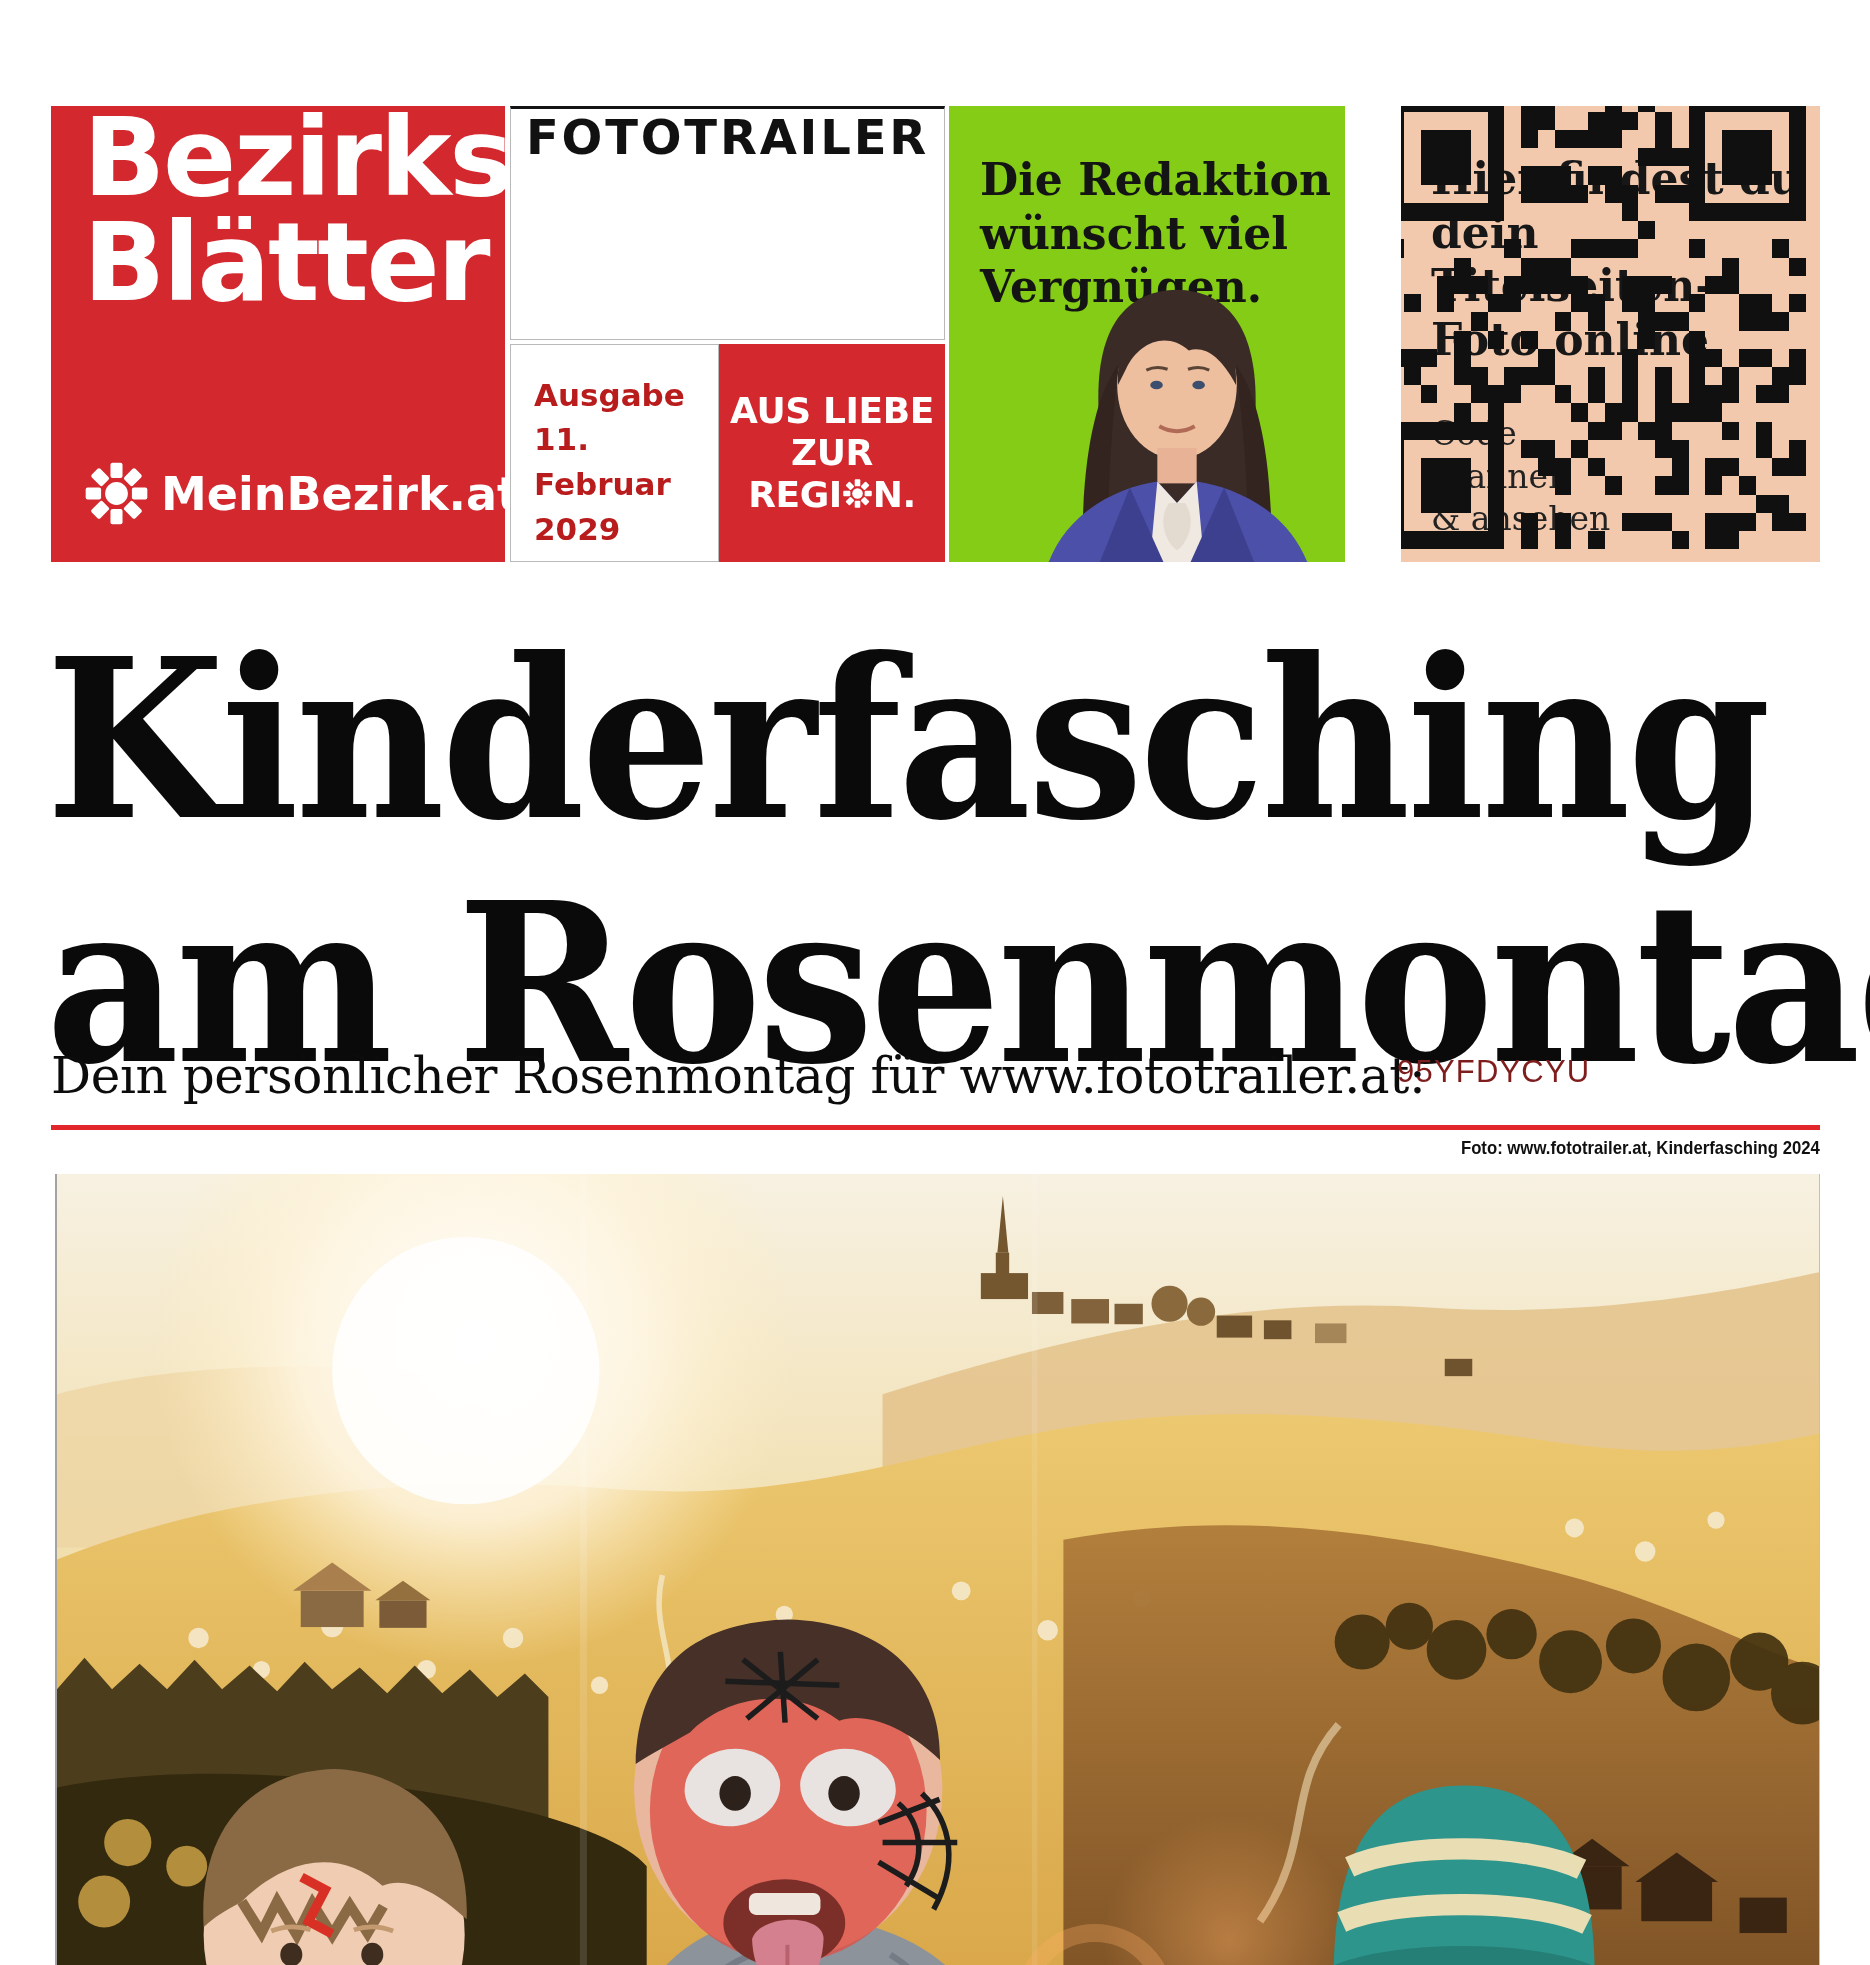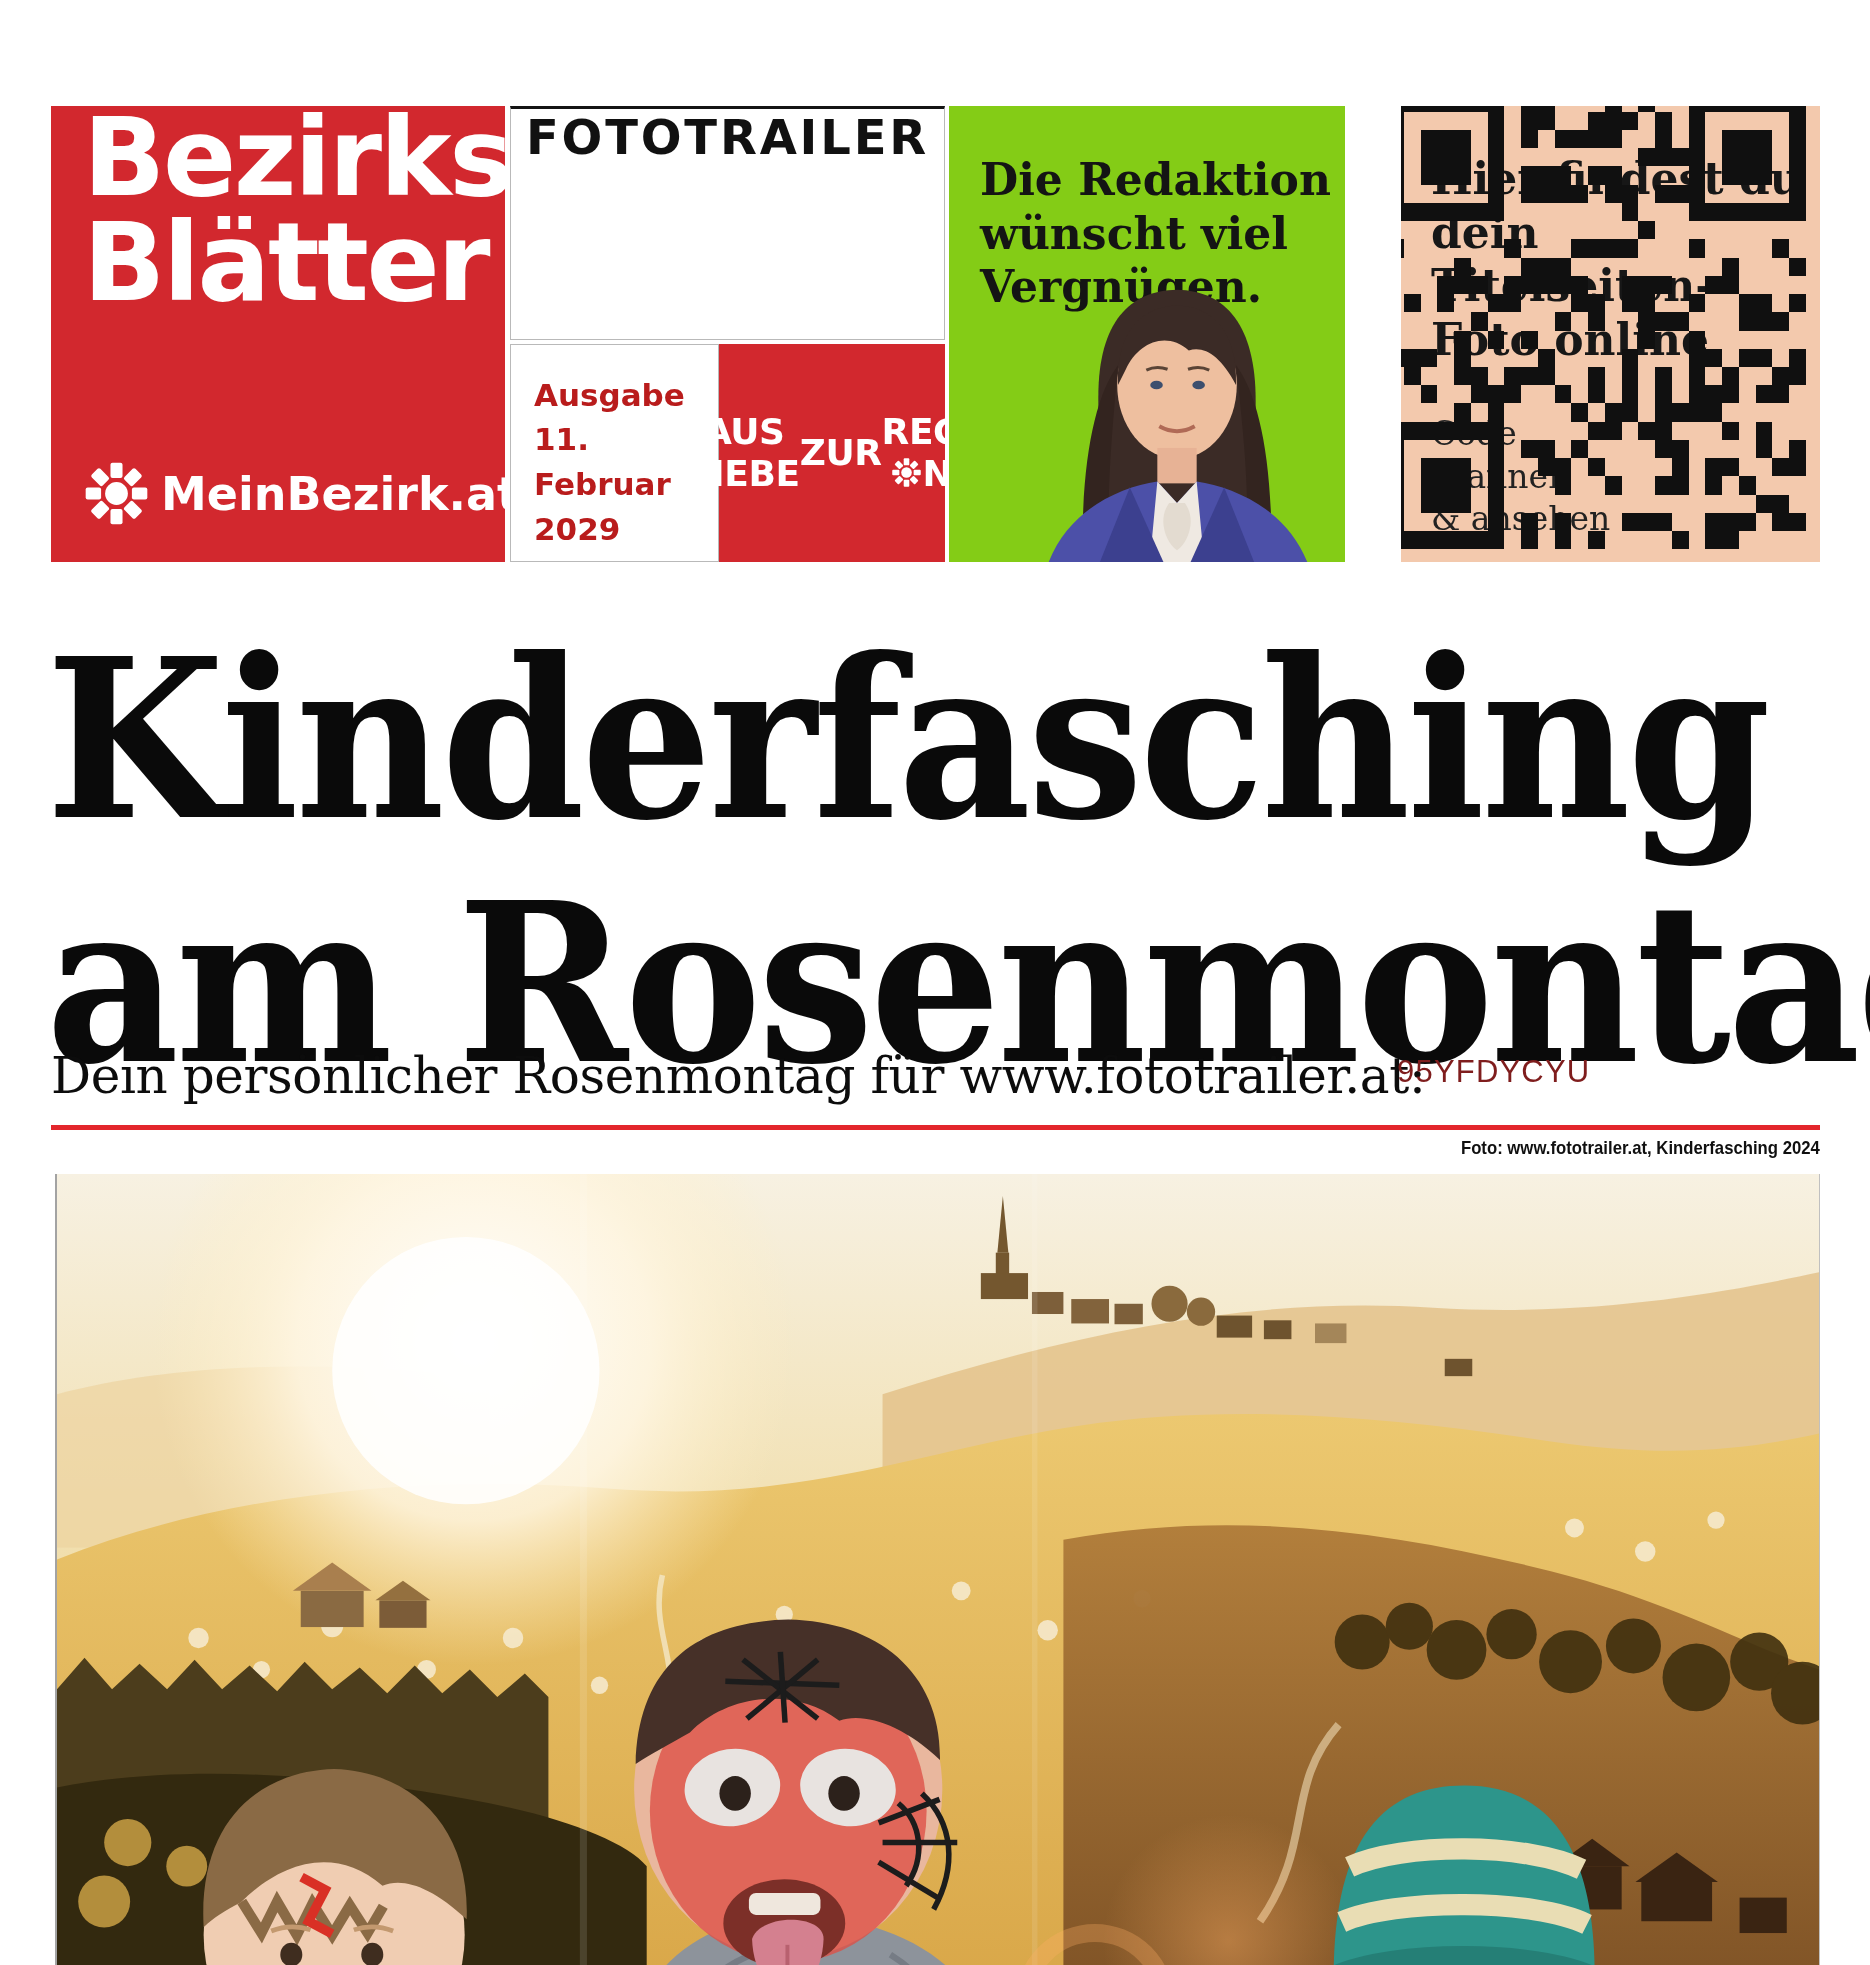--- a/index.html
+++ b/index.html
@@ -18,21 +18,21 @@
 
   .col2{left:510px;top:106px;width:435px;height:456px;}
   .cell-foto{position:absolute;left:0;top:0;width:100%;height:234px;background:#fff;
              border:1.2px solid #b9b9b9;border-top:3.9px solid #141414;box-sizing:border-box;
              display:flex;align-items:flex-start;justify-content:center;}
   .cell-foto span{font-weight:bold;font-size:48px;letter-spacing:2.8px;color:#111;}
   .cell-issue{position:absolute;left:0;top:238px;width:209px;height:218px;background:#fff;
               border:1.2px solid #b9b9b9;box-sizing:border-box;padding:27.5px 0 0 23px;}
   .cell-issue div{font-size:31px;color:#b91c1c;line-height:1.45;font-weight:bold;}
   .claimbox{position:absolute;left:209px;top:238px;width:226px;height:218px;background:#d2282e;
-            color:#fff;display:flex;flex-direction:row;align-items:center;justify-content:center;}
+            color:#fff;display:flex;flex-direction:column;align-items:center;justify-content:center;}
   .claimbox div{font-weight:bold;font-size:36px;line-height:1.16;letter-spacing:-0.4px;text-align:center;}
   .claimbox svg{width:31px;height:31px;color:#fff;vertical-align:-2.4px;}
 
   .greypanel{left:949px;top:106px;width:396px;height:456px;background:#84cc16;overflow:hidden;}
   .greeting{position:absolute;left:31px;top:47px;font-family:"DejaVu Serif","Liberation Serif",serif;
             font-weight:bold;font-size:44px;line-height:1.22;color:#141414;}
   .portrait{position:absolute;left:51px;bottom:-3.9px;width:354px;height:299px;}
 
   .salmonpanel{left:1401px;top:106px;width:419px;height:456px;background:#f3c9ad;overflow:hidden;}
   .qr-hint{position:absolute;left:30px;top:46px;font-family:"DejaVu Serif","Liberation Serif",serif;

